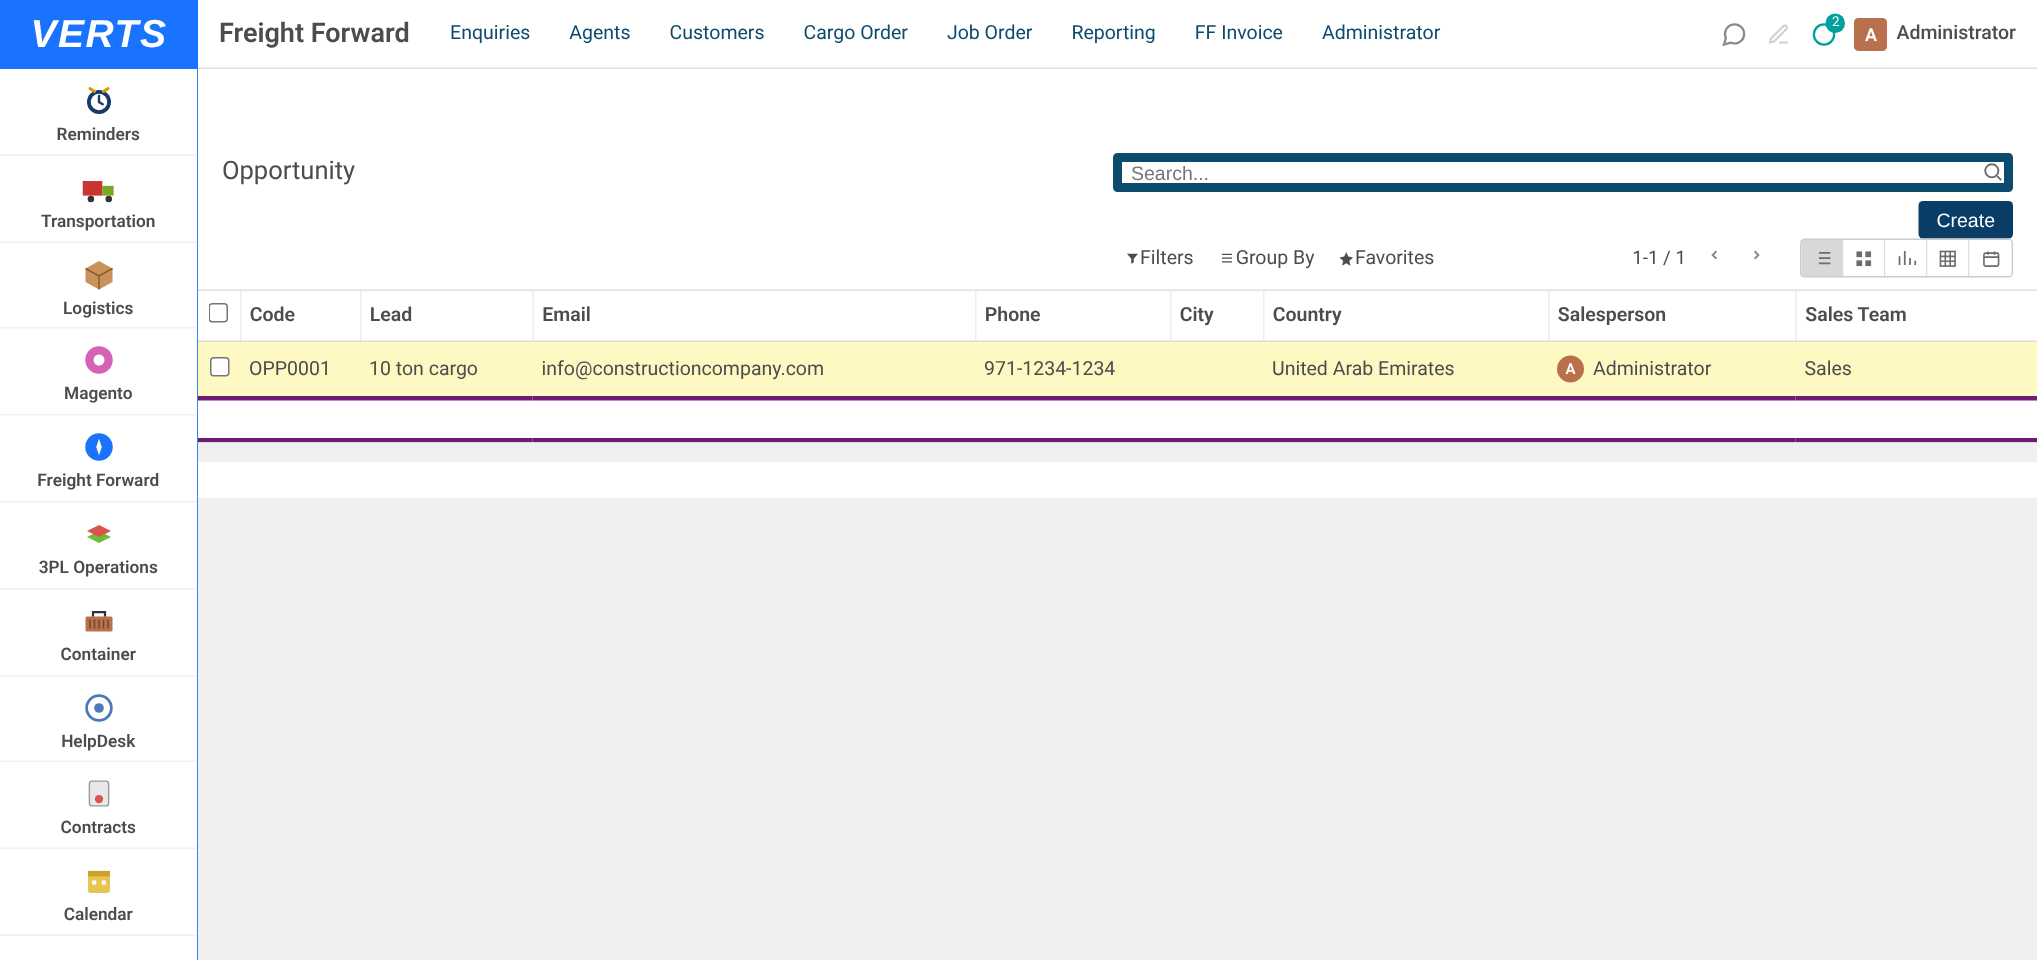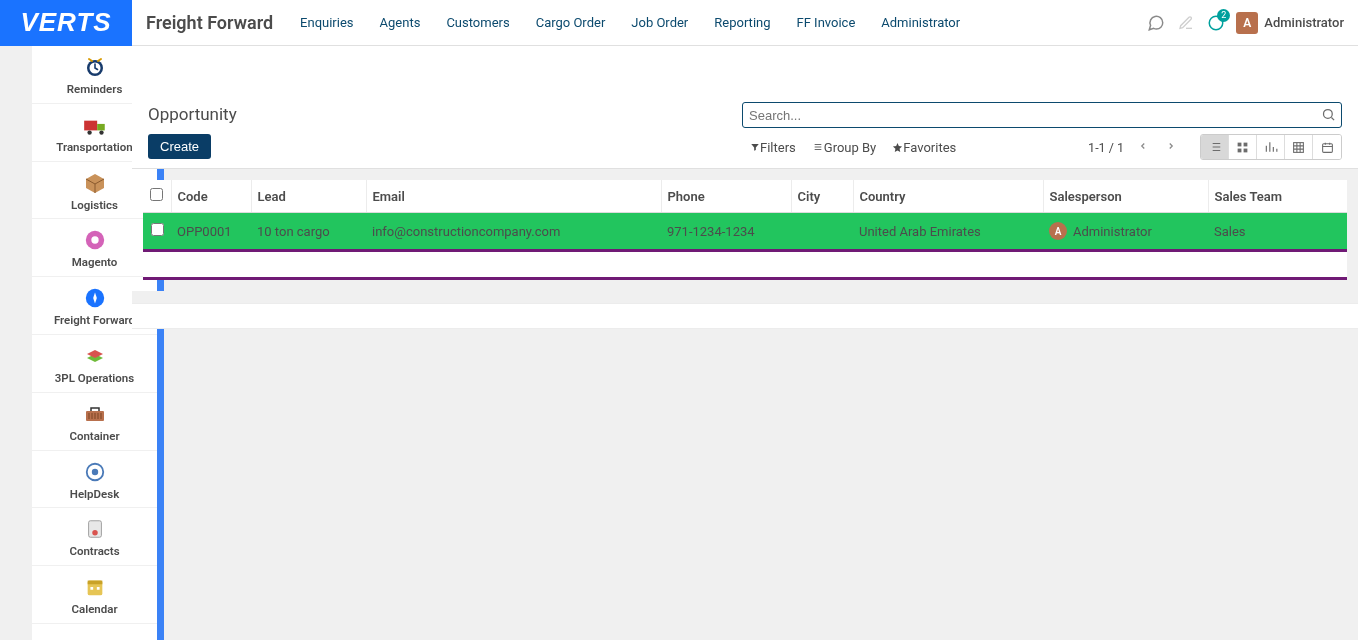--- a/index.html
+++ b/index.html
@@ -109,23 +109,22 @@
     .username { font-size: 13px; color: #4c4c4c; font-weight: 500; }
 
     
     .sidebar {
       position: absolute;
       top: 46px;
       left: 0;
       width: 132px;
       height: calc(640px - 46px);
       background: #fff;
-      border-right: 7px solid #3b82f6;
+      border-right: 1px solid #3b82f6;
       overflow-y: auto;
-      margin-left: 32px;
     }
     .sidebar-item {
       display: flex;
       flex-direction: column;
       align-items: center;
       justify-content: center;
       padding: 8px 4px 6px;
       border-bottom: 1px solid #f0f0f0;
       cursor: pointer;
       text-align: center;
@@ -173,38 +172,39 @@
       padding-top: 2px;
     }
     .search-wrap {
       margin-left: auto;
       width: 600px;
       position: relative;
     }
     .search-input {
       width: 100%;
       height: 26px;
-      border: 1px solid #0c4a6e;
+      border: 6px solid #0c4a6e;
       border-radius: 3px;
       padding: 0 28px 0 6px;
       font-size: 13px;
       outline: none;
     }
     .search-icon {
       position: absolute;
       right: 6px;
       top: 5px;
       color: #6c6c6c;
       cursor:pointer;
     }
     .cp-row2 {
       display: flex;
-      align-items: flex-start;
+      align-items: flex-end;
       margin-top: 6px;
       padding-bottom: 8px;
+      flex-direction: column;
     }
     .create-btn {
       background: #0a3d66;
       color: #fff;
       border: none;
       padding: 5px 12px;
       font-size: 13px;
       border-radius: 3px;
       cursor: pointer;
     }
@@ -253,22 +253,22 @@
       background: #fff;
       cursor: pointer;
       color: #6c6c6c;
       border-right: 1px solid #ddd;
     }
     .view-btn:last-child { border-right: none; }
     .view-btn.active { background: #d8d8d8; }
 
     
     .table-wrap {
-      background: #22c55e;
-      margin: 11px;
+      background: #fef9c3;
+      margin: 0;
       overflow-x: auto;
     }
     table.data {
       width: 100%;
       border-collapse: collapse;
       font-size: 13px;
     }
     table.data th {
       text-align: left;
       font-weight: 600;

